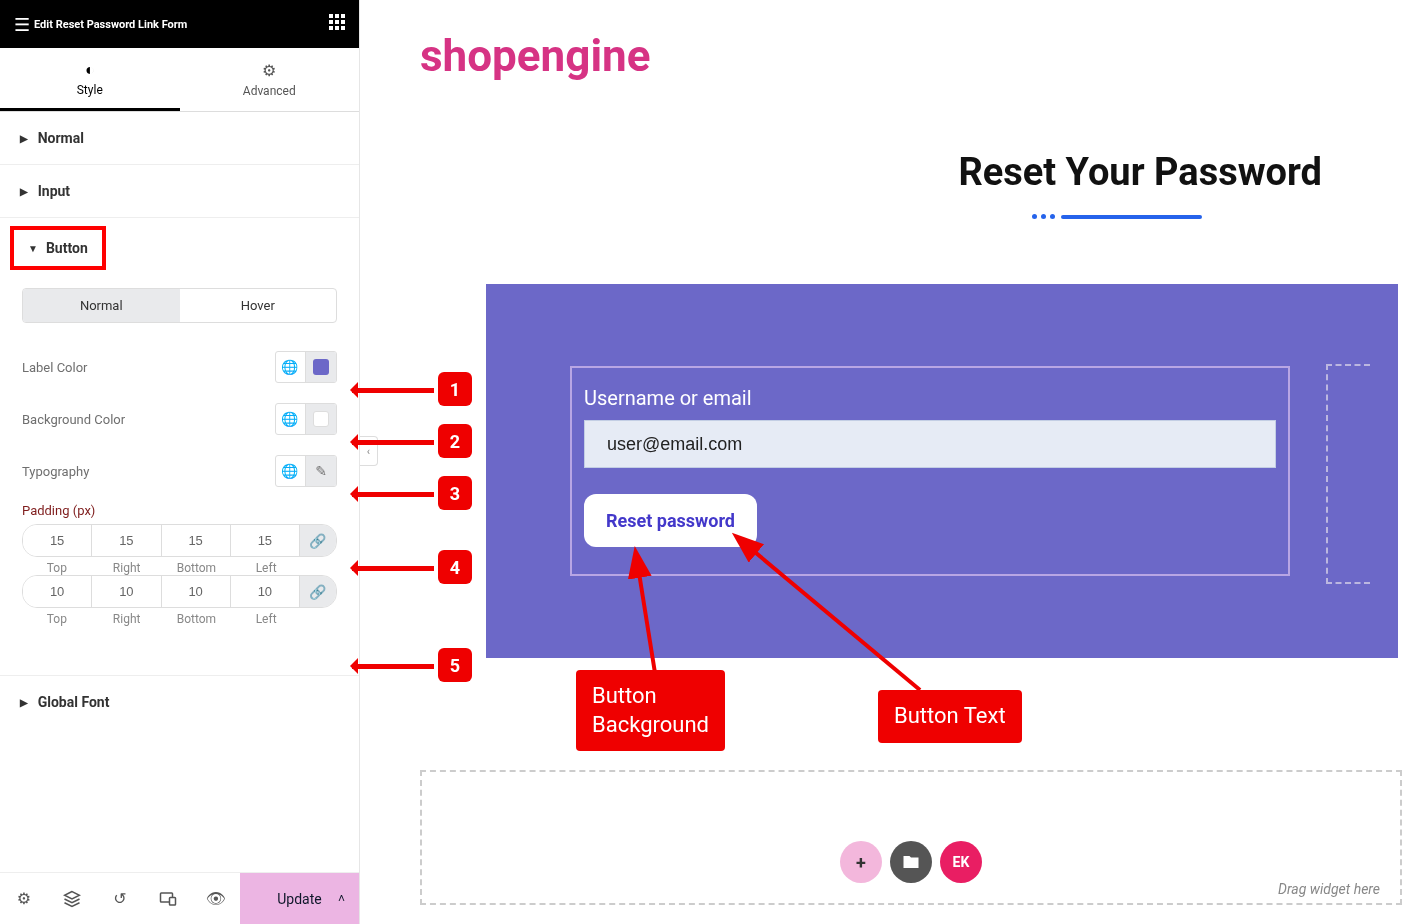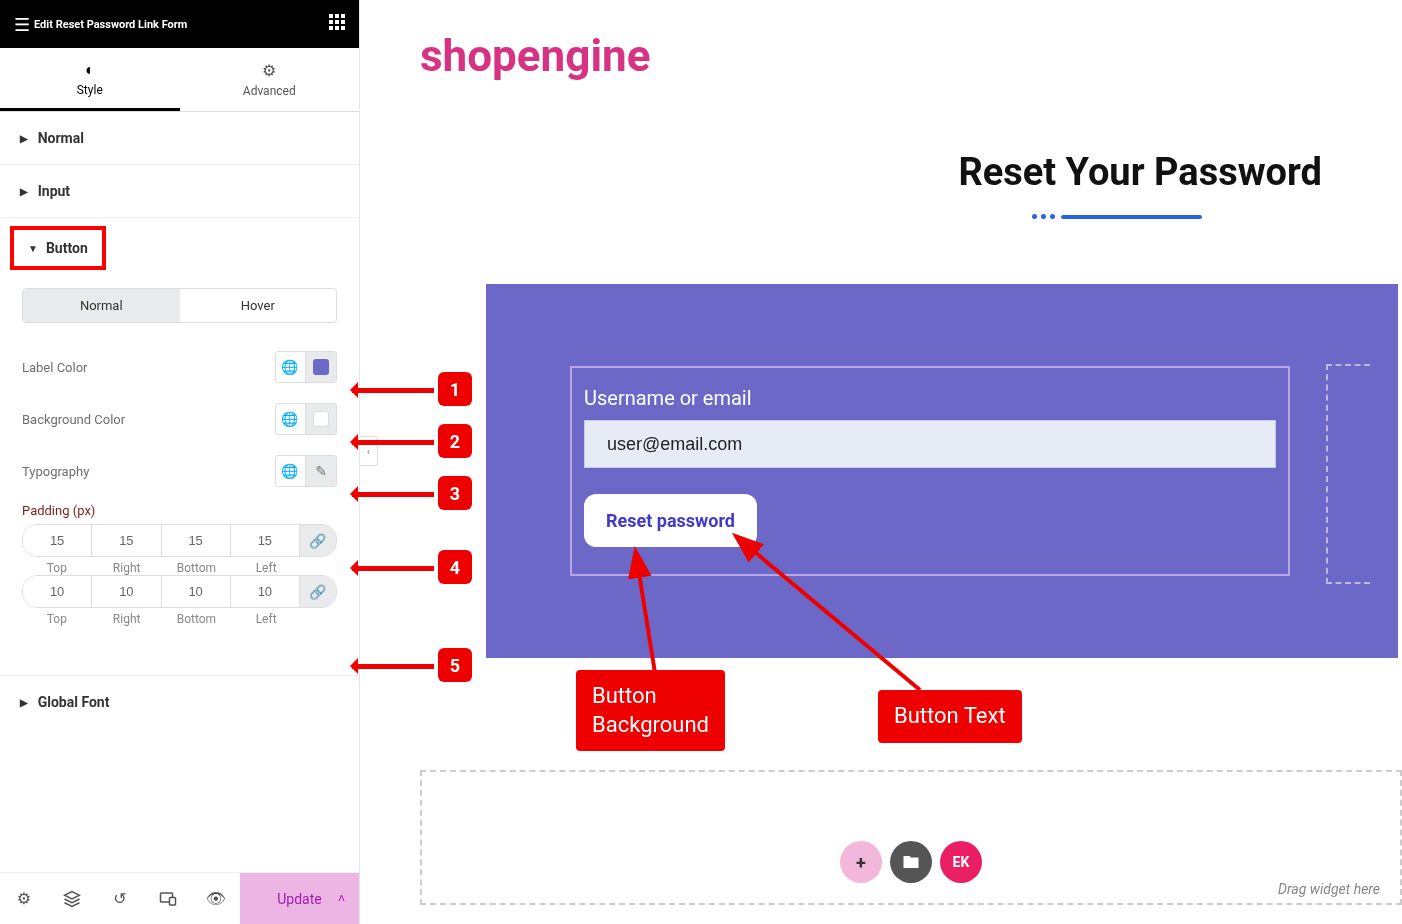--- a/index.html
+++ b/index.html
@@ -40,21 +40,21 @@
 .boxcell { flex: 1; border-right: 1px solid #ddd; }
 .boxcell:last-child { border-right: none; }
 .boxcell input { width: 100%; border: none; padding: 8px 6px; text-align: center; font-size: 13px; color: #666; }
 .boxcell.link { flex: 0 0 36px; background: #e9eaec; display:flex; align-items:center; justify-content:center; font-size:14px; color:#444; cursor:pointer; }
 .sublabels { display: flex; font-size: 12px; color: #888; margin-top: 4px; text-align:center; }
 .sublabels span { flex: 1; }
 .sublabels .lk { flex: 0 0 36px; }
 
 .bottombar { height: 52px; background: #fff; border-top: 1px solid #eee; display: flex; }
 .bbtn { width: 48px; display: flex; align-items: center; justify-content: center; color: #555; font-size: 16px; cursor: pointer; }
-.update { flex: 1; background: #ecb5e3; display: flex; align-items: center; justify-content: center; gap: 20px; font-size: 14px; color: #a21caf; cursor: pointer; position: relative; }
+.update { flex: 1; background: #ecb5e3; display: flex; align-items: center; justify-content: center; gap: 20px; font-size: 14px; color: #0f172a; cursor: pointer; position: relative; }
 .update .chev { position: absolute; right: 14px; font-size: 12px; }
 
 
 .canvas { position: absolute; left: 360px; top: 0; right: 0; bottom: 0; padding: 0; }
 .canvas .inner { padding: 30px 0 0 60px; }
 .brand { color: #d63384; font-size: 44px; font-weight: 700; }
 .tagline { color: #555; font-size: 19px; margin-top: 6px; }
 
 .chand { position:absolute; left:0; top:436px; width:18px; height:30px; background:#fff; border:1px solid #ddd; border-left:none; border-radius:0 4px 4px 0; display:flex; align-items:center; justify-content:center; color:#888; font-size:11px; cursor:pointer; }
 

